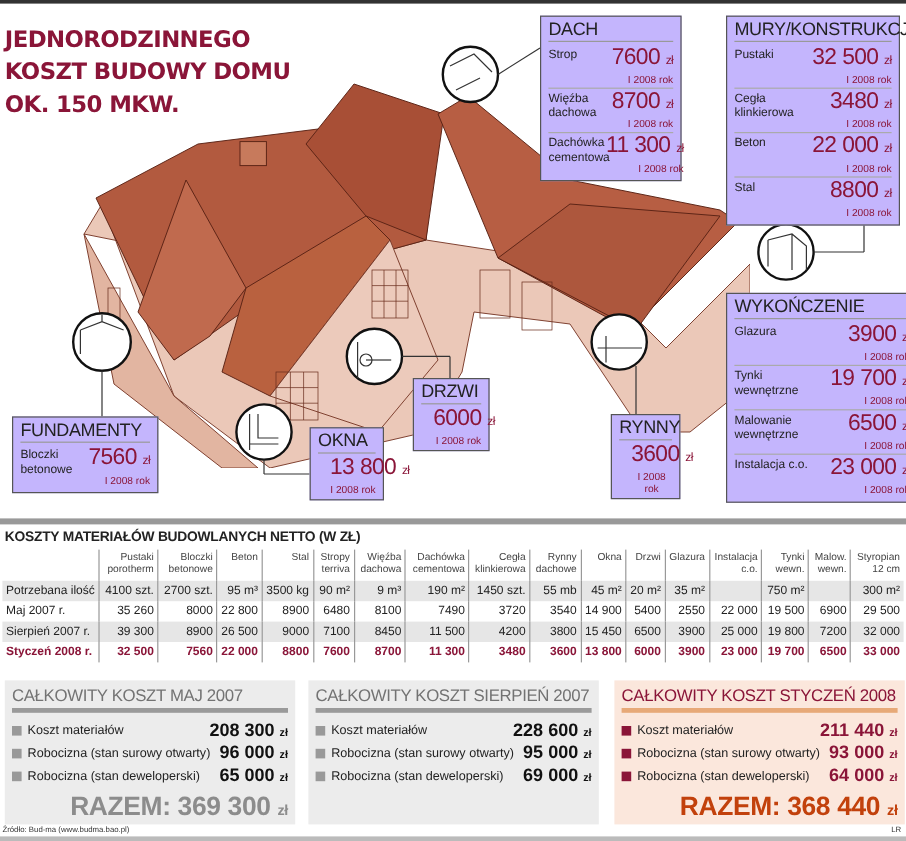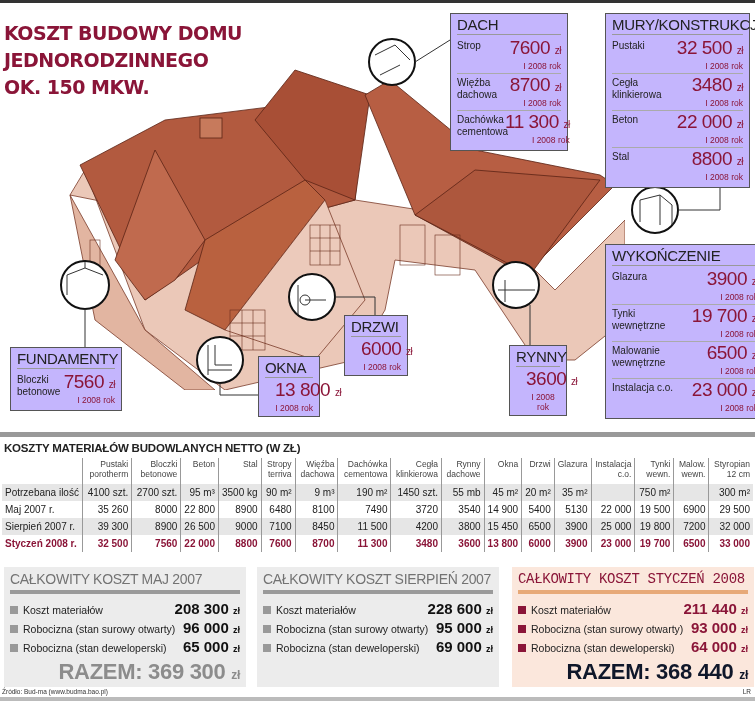--- a/index.html
+++ b/index.html
@@ -31,43 +31,43 @@
   table.mat th:first-child { border-left: none; }
   table.mat td { text-align: right; padding: 0 3px; height: 17px; border-left: 1px solid #999; white-space: nowrap; }
   table.mat td:first-child { text-align: left; border-left: none; }
   table.mat tr.alt td { background: #e6e6e6; }
   table.mat tr.hl td { color: #8a1538; font-weight: bold; }
 
   
   .sum { position: absolute; top: 567px; width: 242px; height: 120px; background: #ececec; padding: 4px 6px; }
   .sum.hl { background: #fbe7dc; }
   .sum .sh { font-size: 14px; color: #737373; letter-spacing: -0.3px; padding-bottom: 3px; border-bottom: 4px solid #9a9a9a; margin-bottom: 6px; }
-  .sum.hl .sh { border-bottom-color: #e7a978; color: #8a1538; font-family: Liberation Mono, monospace; }
+  .sum.hl .sh { border-bottom-color: #e7a978; color: #8a1538; }
   .sline { display: flex; justify-content: space-between; align-items: baseline; height: 19px; }
   .sline .sl { font-size: 10.5px; display: flex; align-items: center; }
   .sline .sq { display: inline-block; width: 8px; height: 8px; background: #999; margin-right: 5px; }
   .sum.hl .sline .sq { background: #8a1538; }
   .sline .sv { font-size: 15px; font-weight: bold; color: #111; }
   .sum.hl .sline .sv { color: #8a1538; }
   .sline .sv .zl { font-size: 9px; }
   .razem { text-align: right; font-size: 22px; font-weight: bold; color: #8c8c8c; margin-top: 2px; letter-spacing: -0.3px; }
-  .sum.hl .razem { color: #0f172a; }
+  .sum.hl .razem { color: #c2410c; }
   .razem .zl { font-size: 12px; }
   .foot { position: absolute; left: 2px; top: 688px; font-size: 6.5px; color: #333; }
   .initials { position: absolute; right: 4px; top: 688px; font-size: 6.5px; color: #333; }
   .bottombar { position: absolute; left: 0; top: 697px; width: 755px; height: 4px; background: #bbb; }
 </style>
 </head>
 <body>
 
 <div class="topline"></div>
 
 <div class="title">
+  <div>JEDNORODZINNEGO</div>
   <div>KOSZT BUDOWY DOMU</div>
-  <div>JEDNORODZINNEGO</div>
   <div>OK. 150 MKW.</div>
 </div>
 
 <svg class="house" viewBox="0 0 570 330" xmlns="http://www.w3.org/2000/svg">
 
   <polygon points="15,135 30,110 90,270 170,330 300,300 330,250 340,200 420,210 480,300 520,300 570,260 570,160 500,230 430,160 300,140 190,170" fill="#ebc8b8" stroke="#7a3b2a" stroke-width="0.8"></polygon>
   <polygon points="15,135 40,260 130,330 160,330 90,270" fill="#e2b5a1" stroke="#7a3b2a" stroke-width="0.8"></polygon>
 
   <polygon points="25,105 110,60 310,35 300,140 190,170 90,240" fill="#b25a3f" stroke="#5a2315" stroke-width="0.8"></polygon>
 
@@ -217,21 +217,21 @@
   </div>
   <div class="row">
     <div class="lbl">Instalacja c.o.</div>
     <div class="val">
         <div class="amt"><span>23 000</span> <span class="zl">zł</span></div>
         <div class="yr">I 2008 rok</div>
       </div>
   </div>
 </div>
 
-<div class="box" style="left:10px;top:347px;width:112px;">
+<div class="box" style="left:10px;top:347px;width:122px;">
   <div class="bh">FUNDAMENTY</div>
   <div class="row">
     <div class="lbl" style="width:45px">Bloczki betonowe</div>
     <div class="val">
         <div class="amt"><span>7560</span> <span class="zl">zł</span></div>
         <div class="yr">I 2008 rok</div>
       </div>
   </div>
 </div>
 
@@ -309,21 +309,21 @@
         <td>8000</td>
         <td>22 800</td>
         <td>8900</td>
         <td>6480</td>
         <td>8100</td>
         <td>7490</td>
         <td>3720</td>
         <td>3540</td>
         <td>14 900</td>
         <td>5400</td>
-        <td>5130</td>
+        <td>2550</td>
         <td>22 000</td>
         <td>19 500</td>
         <td>6900</td>
         <td>29 500</td>
       </tr>
       <tr class="alt">
         <td>Sierpień 2007 r.</td>
         <td>39 300</td>
         <td>8900</td>
         <td>26 500</td>

